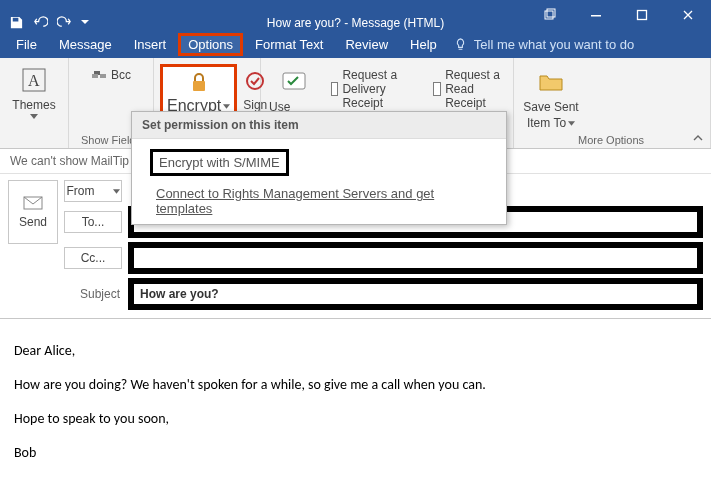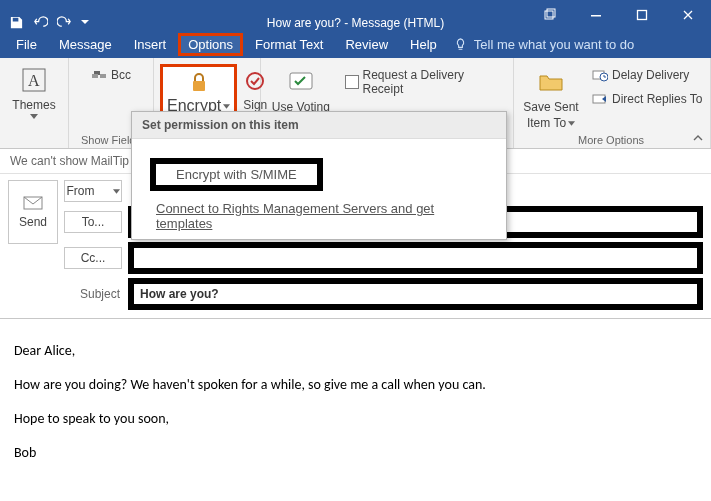--- a/index.html
+++ b/index.html
@@ -140,23 +140,23 @@
     padding:8px 24px;
     font-size:13px;
     color:#555;
     cursor:pointer;
   }
   .dropdown-item.hl {
     text-decoration:underline;
   }
   .dropdown-item.boxed {
     display:inline-block;
-    margin:19px 18px 2px 18px;
-    padding:3px 20px;
-    border:6px solid #000000;
+    margin:10px 18px 2px 18px;
+    padding:3px 6px;
+    border:3px solid #000000;
   }
   .collapse-chevron {
     position:absolute;
     right:6px; bottom:4px;
     color:#666;
     cursor:pointer;
   }
   .mailtips {
     height:24px;
     display:flex; align-items:center;
@@ -359,21 +359,21 @@
           </svg>
       </span>
       <span>Use Voting</span>
       <div style="display:flex;align-items:center;gap:2px;">
         <span>Buttons</span>
         <svg width="7" height="5" viewBox="0 0 8 5">
             <path fill="#666" d="M0 0h8L4 5z"></path>
           </svg>
       </div>
     </div>
-    <div style="display:flex;flex-direction:column;gap:22px;margin-top:4px;">
+    <div style="display:flex;flex-direction:row;gap:22px;margin-top:4px;">
       <div class="row">
         <span class="chk"></span>
         <span class="chk-label">Request a Delivery Receipt</span>
       </div>
       <div class="row">
         <span class="chk"></span>
         <span class="chk-label">Request a Read Receipt</span>
       </div>
     </div>
   </div>
@@ -384,37 +384,20 @@
         <svg width="26" height="24" viewBox="0 0 26 24">
             <path d="M2 6h7l2 3h13v11H2z" fill="#f2c96b" stroke="#b88a1f"></path>
           </svg>
       </span>
       <span>Save Sent</span>
       <div style="display:flex;align-items:center;gap:2px;">
         <span>Item To</span>
         <svg width="7" height="5" viewBox="0 0 8 5">
             <path fill="#666" d="M0 0h8L4 5z"></path>
           </svg>
-      </div>
-    </div>
-    <div style="display:flex;flex-direction:column;gap:10px;margin-top:4px;">
-      <div class="row">
-        <svg width="16" height="14" viewBox="0 0 16 14">
-            <rect x="1" y="3" width="11" height="8" fill="#fff" stroke="#888"></rect>
-            <circle cx="12" cy="9" r="4" fill="#fff" stroke="#2b579a"></circle>
-            <path d="M12 7v2h2" stroke="#2b579a" fill="none"></path>
-          </svg>
-        <span class="chk-label">Delay Delivery</span>
-      </div>
-      <div class="row">
-        <svg width="16" height="14" viewBox="0 0 16 14">
-            <rect x="1" y="3" width="12" height="8" fill="#fff" stroke="#888"></rect>
-            <path d="M10 7l4-3v6z" fill="#2b579a"></path>
-          </svg>
-        <span class="chk-label">Direct Replies To</span>
       </div>
     </div>
     <div class="group-label" style="position:absolute; bottom:2px; left:0; right:2px; text-align:center;">More Options</div>
     <span class="collapse-chevron">
       <svg width="12" height="10" viewBox="0 0 12 10">
           <path fill="none" stroke="#666" stroke-width="1.4" d="M2 6l4-4 4 4"></path>
         </svg>
     </span>
   </div>
 

